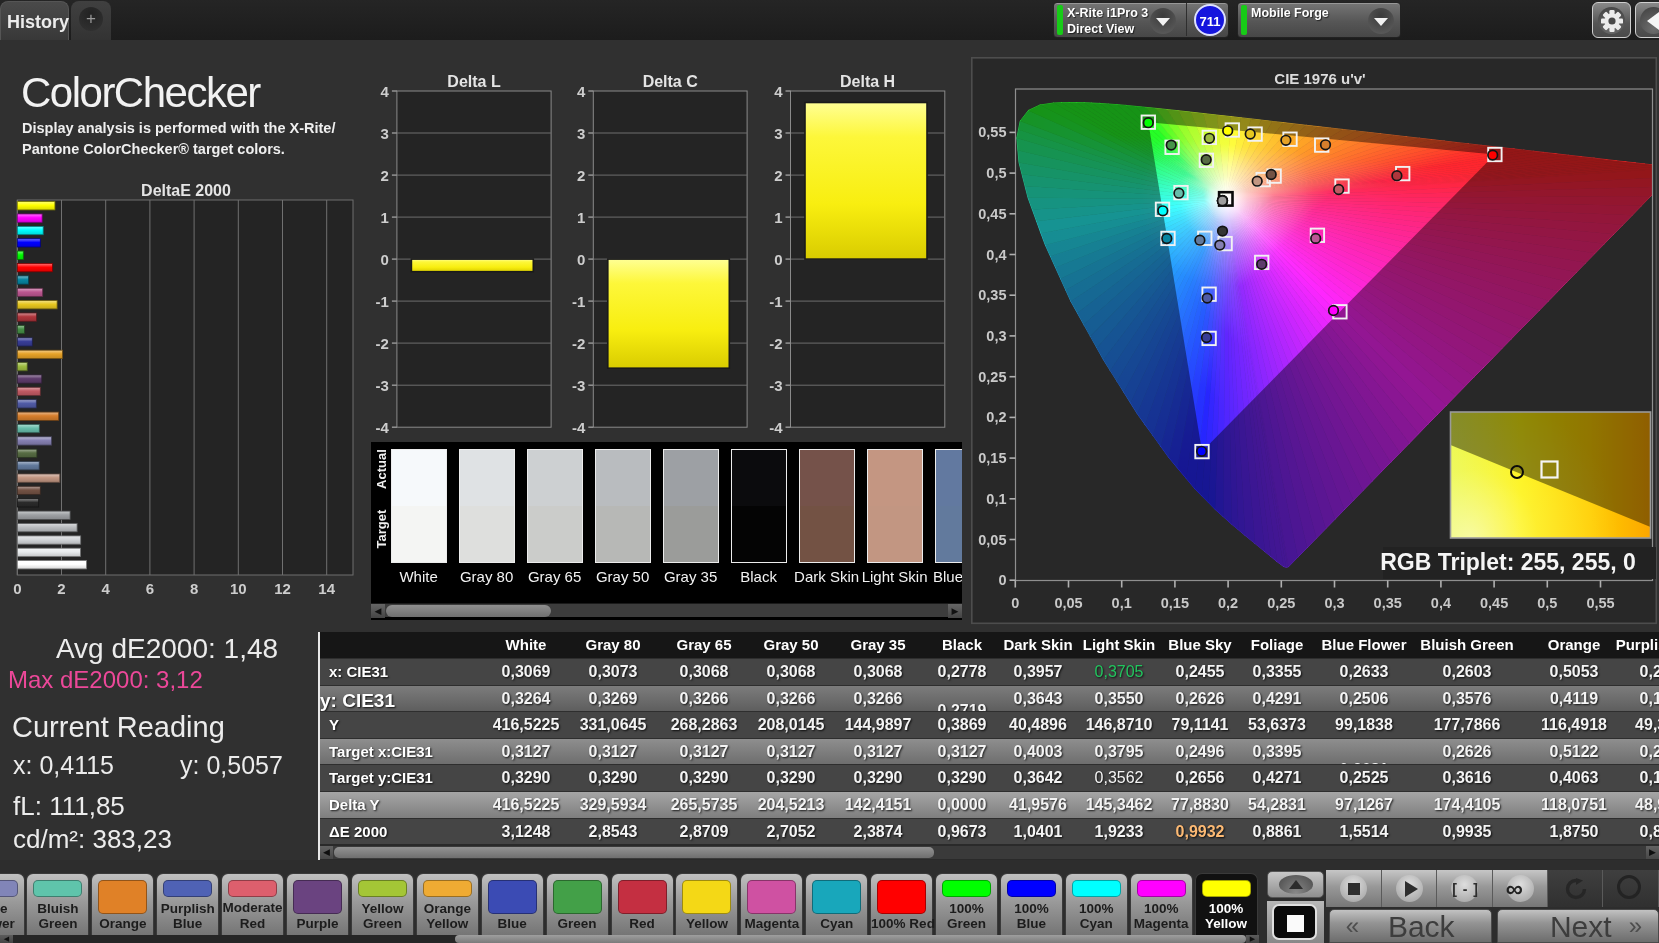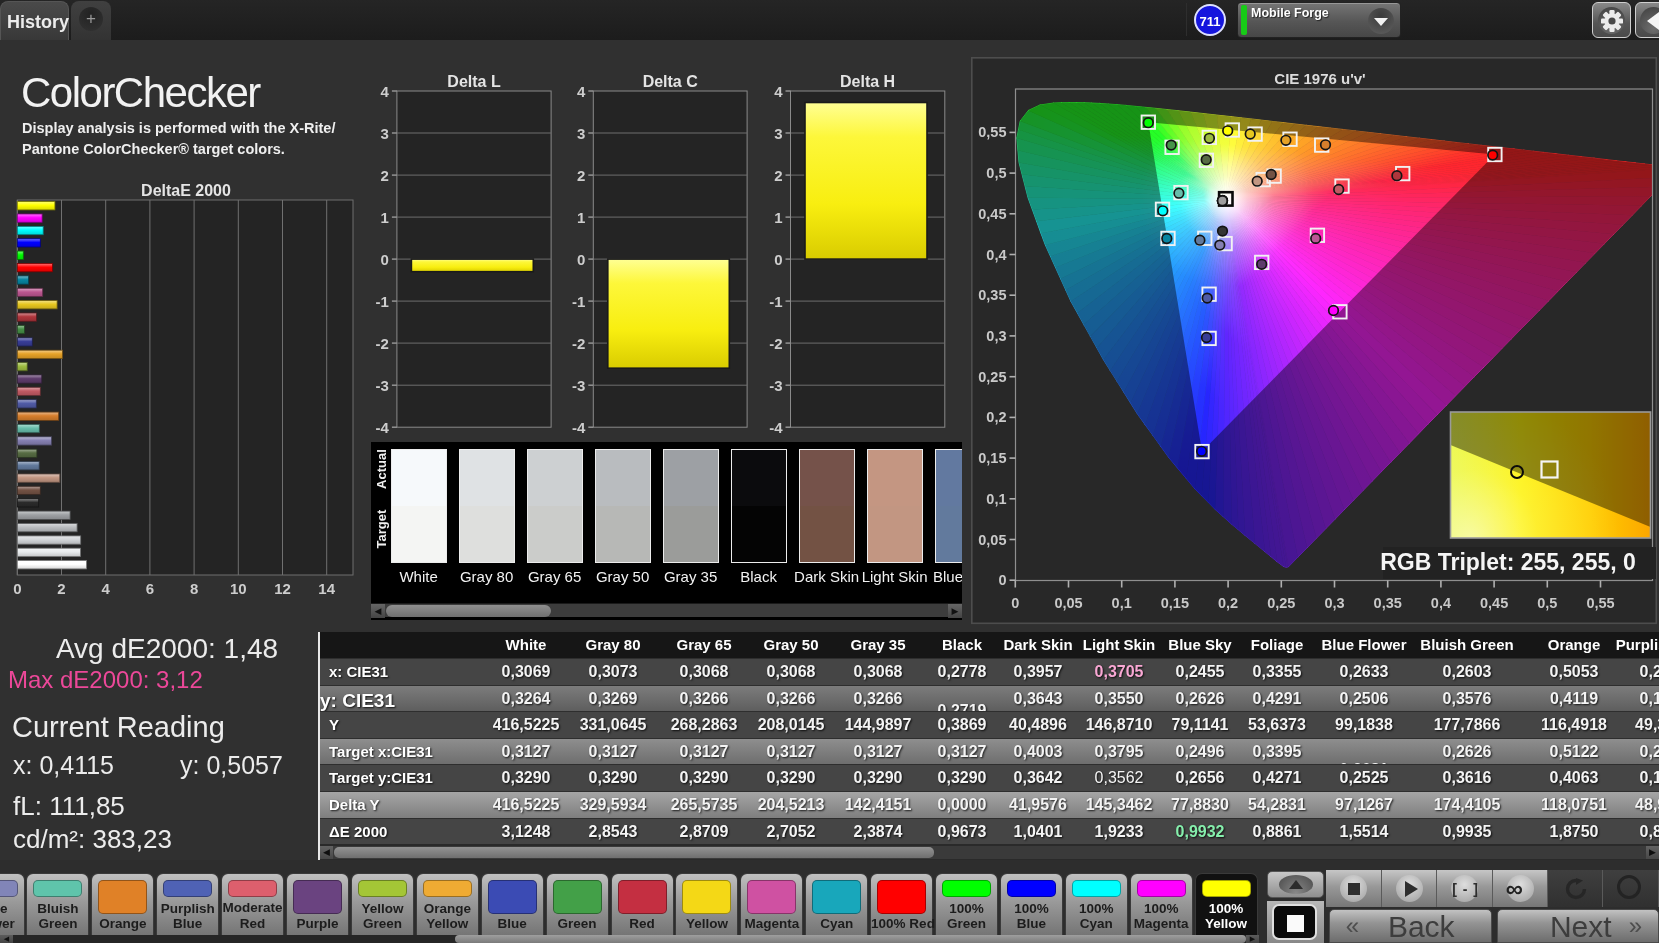--- a/index.html
+++ b/index.html
@@ -2,20 +2,28 @@
 <html><head><meta charset="utf-8"><style>
 html,body{margin:0;padding:0;width:1659px;height:943px;background:#303030;overflow:hidden;font-family:"Liberation Sans",sans-serif;}
 div,span{box-sizing:border-box}
 </style></head><body>
 <div style="position:absolute;left:0;top:0;width:1659px;height:40px;background:linear-gradient(#252525,#1c1c1c)">
 <div style="position:absolute;left:0;top:1px;width:69px;height:39px;background:linear-gradient(#4a4a4a,#383838);border-radius:8px 8px 0 0;border:1px solid #555;border-bottom:none">
       <div style="position:absolute;left:6px;top:10px;font-size:18px;font-weight:bold;color:#ececec;white-space:nowrap">History 1</div>
     </div>
 <div style="position:absolute;left:71px;top:1px;width:40px;height:39px;background:linear-gradient(#404040,#333);border-radius:8px 8px 0 0">
       <div style="position:absolute;left:8px;top:6px;width:24px;height:24px;border-radius:50%;background:radial-gradient(circle at 50% 30%,#222,#333);color:#9a9a9a;font-size:17px;line-height:23px;text-align:center">+</div>
+    </div>
+<div style="position:absolute;left:1053px;top:1.5px;width:176px;height:36px;background:linear-gradient(#757575,#565656 55%,#474747);border-radius:4px;border:1px solid #222;box-shadow:inset 0 1px 0 rgba(255,255,255,0.25)">
+      <div style="position:absolute;left:2.5px;top:2px;width:6px;height:30px;background:linear-gradient(#17cb17,#17cb17);border-radius:2px"></div>
+      <div style="position:absolute;left:13px;top:3.0px;font-size:12.5px;font-weight:bold;color:#fff;white-space:nowrap;text-shadow:1px 1px 1px rgba(0,0,0,0.6)">X-Rite i1Pro 3</div>
+      <div style="position:absolute;left:13px;top:19.5px;font-size:12.5px;font-weight:bold;color:#fff;white-space:nowrap;text-shadow:1px 1px 1px rgba(0,0,0,0.6)">Direct View</div>
+      <div style="position:absolute;left:96px;top:5px;width:26px;height:26px;border-radius:50%;background:radial-gradient(circle at 50% 30%,#3a3a3a,#585858 80%)">
+        <div style="position:absolute;left:6px;top:10px;width:0;height:0;border-left:7px solid transparent;border-right:7px solid transparent;border-top:8px solid #f2f2f2"></div>
+      </div>
     </div>
 <div style="position:absolute;left:1186px;top:3px;width:1px;height:33px;background:#2e2e2e"></div>
 <div style="position:absolute;left:1194px;top:3.5px;width:32px;height:32px;border-radius:50%;background:#1515dd;border:2px solid #dde0ff;color:#fff;font-size:13px;font-weight:bold;text-align:center;line-height:31px">711</div>
 <div style="position:absolute;left:1237px;top:1.5px;width:163.5px;height:36px;background:linear-gradient(#757575,#565656 55%,#474747);border-radius:4px;border:1px solid #222;box-shadow:inset 0 1px 0 rgba(255,255,255,0.25)">
       <div style="position:absolute;left:2.5px;top:2px;width:6px;height:30px;background:linear-gradient(#17cb17,#17cb17);border-radius:2px"></div>
       <div style="position:absolute;left:13px;top:3.0px;font-size:12.5px;font-weight:bold;color:#fff;white-space:nowrap;text-shadow:1px 1px 1px rgba(0,0,0,0.6)">Mobile Forge</div>
       <div style="position:absolute;left:130px;top:5px;width:26px;height:26px;border-radius:50%;background:radial-gradient(circle at 50% 30%,#3a3a3a,#585858 80%)">
         <div style="position:absolute;left:6px;top:10px;width:0;height:0;border-left:7px solid transparent;border-right:7px solid transparent;border-top:8px solid #f2f2f2"></div>
       </div>
     </div>
@@ -2067,21 +2075,21 @@
 </div>
 <div style="position:absolute;left:0;top:26.0px;width:100%;height:26.6px;background:#454545;border-top:1px solid #2e2e2e">
 <span style="position:absolute;left:9px;top:4px;font-size:15px;font-weight:bold;color:#fff;text-shadow:1px 1px 2px rgba(0,0,0,.8);white-space:nowrap">x: CIE31</span>
 <span style="position:absolute;left:206px;top:4px;transform:translateX(-50%);font-size:16px;font-weight:bold;color:#f4f4f4;text-shadow:1px 1px 2px rgba(0,0,0,.8);white-space:nowrap">0,3069</span>
 <span style="position:absolute;left:293px;top:4px;transform:translateX(-50%);font-size:16px;font-weight:bold;color:#f4f4f4;text-shadow:1px 1px 2px rgba(0,0,0,.8);white-space:nowrap">0,3073</span>
 <span style="position:absolute;left:384px;top:4px;transform:translateX(-50%);font-size:16px;font-weight:bold;color:#f4f4f4;text-shadow:1px 1px 2px rgba(0,0,0,.8);white-space:nowrap">0,3068</span>
 <span style="position:absolute;left:471px;top:4px;transform:translateX(-50%);font-size:16px;font-weight:bold;color:#f4f4f4;text-shadow:1px 1px 2px rgba(0,0,0,.8);white-space:nowrap">0,3068</span>
 <span style="position:absolute;left:558px;top:4px;transform:translateX(-50%);font-size:16px;font-weight:bold;color:#f4f4f4;text-shadow:1px 1px 2px rgba(0,0,0,.8);white-space:nowrap">0,3068</span>
 <span style="position:absolute;left:642px;top:4px;transform:translateX(-50%);font-size:16px;font-weight:bold;color:#f4f4f4;text-shadow:1px 1px 2px rgba(0,0,0,.8);white-space:nowrap">0,2778</span>
 <span style="position:absolute;left:718px;top:4px;transform:translateX(-50%);font-size:16px;font-weight:bold;color:#f4f4f4;text-shadow:1px 1px 2px rgba(0,0,0,.8);white-space:nowrap">0,3957</span>
-<span style="position:absolute;left:799px;top:4px;transform:translateX(-50%);font-size:16px;font-weight:bold;color:#f9a8d4;text-shadow:1px 1px 2px rgba(0,0,0,.8);white-space:nowrap">0,3705</span>
+<span style="position:absolute;left:799px;top:4px;transform:translateX(-50%);font-size:16px;font-weight:normal;color:#22c55e;text-shadow:1px 1px 2px rgba(0,0,0,.8);white-space:nowrap">0,3705</span>
 <span style="position:absolute;left:880px;top:4px;transform:translateX(-50%);font-size:16px;font-weight:bold;color:#f4f4f4;text-shadow:1px 1px 2px rgba(0,0,0,.8);white-space:nowrap">0,2455</span>
 <span style="position:absolute;left:957px;top:4px;transform:translateX(-50%);font-size:16px;font-weight:bold;color:#f4f4f4;text-shadow:1px 1px 2px rgba(0,0,0,.8);white-space:nowrap">0,3355</span>
 <span style="position:absolute;left:1044px;top:4px;transform:translateX(-50%);font-size:16px;font-weight:bold;color:#f4f4f4;text-shadow:1px 1px 2px rgba(0,0,0,.8);white-space:nowrap">0,2633</span>
 <span style="position:absolute;left:1147px;top:4px;transform:translateX(-50%);font-size:16px;font-weight:bold;color:#f4f4f4;text-shadow:1px 1px 2px rgba(0,0,0,.8);white-space:nowrap">0,2603</span>
 <span style="position:absolute;left:1254px;top:4px;transform:translateX(-50%);font-size:16px;font-weight:bold;color:#f4f4f4;text-shadow:1px 1px 2px rgba(0,0,0,.8);white-space:nowrap">0,5053</span>
 <span style="position:absolute;left:1344px;top:4px;transform:translateX(-50%);font-size:16px;font-weight:bold;color:#f4f4f4;text-shadow:1px 1px 2px rgba(0,0,0,.8);white-space:nowrap">0,2153</span>
 </div>
 <div style="position:absolute;left:0;top:52.6px;width:100%;height:26.6px;background:linear-gradient(#7c7c7c,#5e5e5e);border-top:1px solid #2e2e2e">
 <span style="position:absolute;left:0;top:4px;font-size:19px;font-weight:bold;color:#fff;text-shadow:1px 1px 2px rgba(0,0,0,.8);white-space:nowrap">y: CIE31</span>
 <span style="position:absolute;left:206px;top:4px;transform:translateX(-50%);font-size:16px;font-weight:bold;color:#f4f4f4;text-shadow:1px 1px 2px rgba(0,0,0,.8);white-space:nowrap">0,3264</span>
@@ -2170,21 +2178,21 @@
 <div style="position:absolute;left:0;top:185.6px;width:100%;height:26.6px;background:#454545;border-top:1px solid #2e2e2e">
 <span style="position:absolute;left:9px;top:4px;font-size:15px;font-weight:bold;color:#fff;text-shadow:1px 1px 2px rgba(0,0,0,.8);white-space:nowrap">ΔE 2000</span>
 <span style="position:absolute;left:206px;top:4px;transform:translateX(-50%);font-size:16px;font-weight:bold;color:#f4f4f4;text-shadow:1px 1px 2px rgba(0,0,0,.8);white-space:nowrap">3,1248</span>
 <span style="position:absolute;left:293px;top:4px;transform:translateX(-50%);font-size:16px;font-weight:bold;color:#f4f4f4;text-shadow:1px 1px 2px rgba(0,0,0,.8);white-space:nowrap">2,8543</span>
 <span style="position:absolute;left:384px;top:4px;transform:translateX(-50%);font-size:16px;font-weight:bold;color:#f4f4f4;text-shadow:1px 1px 2px rgba(0,0,0,.8);white-space:nowrap">2,8709</span>
 <span style="position:absolute;left:471px;top:4px;transform:translateX(-50%);font-size:16px;font-weight:bold;color:#f4f4f4;text-shadow:1px 1px 2px rgba(0,0,0,.8);white-space:nowrap">2,7052</span>
 <span style="position:absolute;left:558px;top:4px;transform:translateX(-50%);font-size:16px;font-weight:bold;color:#f4f4f4;text-shadow:1px 1px 2px rgba(0,0,0,.8);white-space:nowrap">2,3874</span>
 <span style="position:absolute;left:642px;top:4px;transform:translateX(-50%);font-size:16px;font-weight:bold;color:#f4f4f4;text-shadow:1px 1px 2px rgba(0,0,0,.8);white-space:nowrap">0,9673</span>
 <span style="position:absolute;left:718px;top:4px;transform:translateX(-50%);font-size:16px;font-weight:bold;color:#f4f4f4;text-shadow:1px 1px 2px rgba(0,0,0,.8);white-space:nowrap">1,0401</span>
 <span style="position:absolute;left:799px;top:4px;transform:translateX(-50%);font-size:16px;font-weight:bold;color:#f4f4f4;text-shadow:1px 1px 2px rgba(0,0,0,.8);white-space:nowrap">1,9233</span>
-<span style="position:absolute;left:880px;top:4px;transform:translateX(-50%);font-size:16px;font-weight:bold;color:#86efac;text-shadow:1px 1px 2px rgba(0,0,0,.8);white-space:nowrap">0,9932</span>
+<span style="position:absolute;left:880px;top:4px;transform:translateX(-50%);font-size:16px;font-weight:bold;color:#fdba74;text-shadow:1px 1px 2px rgba(0,0,0,.8);white-space:nowrap">0,9932</span>
 <span style="position:absolute;left:957px;top:4px;transform:translateX(-50%);font-size:16px;font-weight:bold;color:#f4f4f4;text-shadow:1px 1px 2px rgba(0,0,0,.8);white-space:nowrap">0,8861</span>
 <span style="position:absolute;left:1044px;top:4px;transform:translateX(-50%);font-size:16px;font-weight:bold;color:#f4f4f4;text-shadow:1px 1px 2px rgba(0,0,0,.8);white-space:nowrap">1,5514</span>
 <span style="position:absolute;left:1147px;top:4px;transform:translateX(-50%);font-size:16px;font-weight:bold;color:#f4f4f4;text-shadow:1px 1px 2px rgba(0,0,0,.8);white-space:nowrap">0,9935</span>
 <span style="position:absolute;left:1254px;top:4px;transform:translateX(-50%);font-size:16px;font-weight:bold;color:#f4f4f4;text-shadow:1px 1px 2px rgba(0,0,0,.8);white-space:nowrap">1,8750</span>
 <span style="position:absolute;left:1344px;top:4px;transform:translateX(-50%);font-size:16px;font-weight:bold;color:#f4f4f4;text-shadow:1px 1px 2px rgba(0,0,0,.8);white-space:nowrap">0,8642</span>
 </div>
 <div style="position:absolute;left:0;top:214.2px;width:100%;height:13px;background:#3a3a3a">
       <div style="position:absolute;left:0;top:0;width:13px;height:13px;background:linear-gradient(#626262,#484848);color:#0f0f0f;font-size:9px;line-height:13px;text-align:center">◀</div>
       <div style="position:absolute;right:0;top:0;width:13px;height:13px;background:linear-gradient(#626262,#484848);color:#0f0f0f;font-size:9px;line-height:13px;text-align:center">▶</div>
       <div style="position:absolute;left:14px;top:1px;width:600px;height:11px;background:linear-gradient(#939393,#6f6f6f);border-radius:5px"></div>

